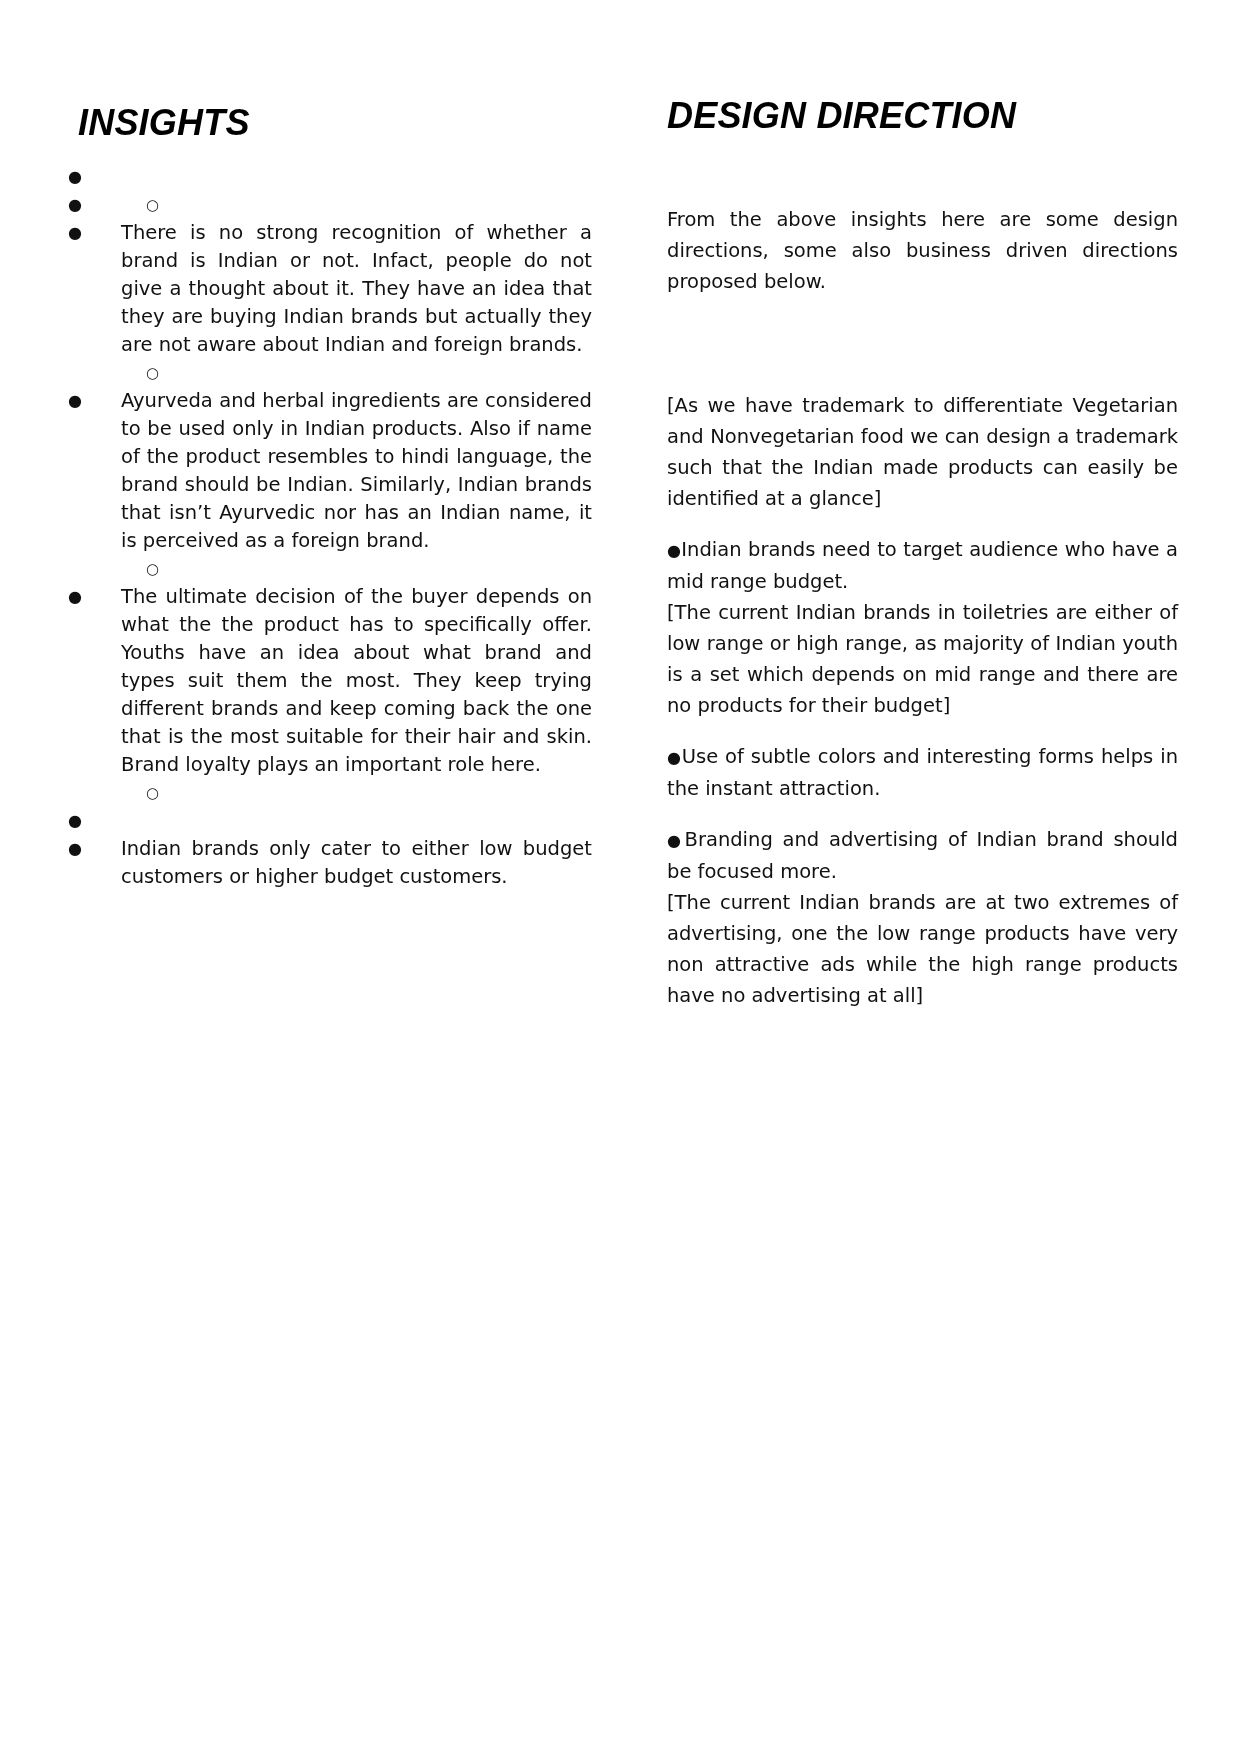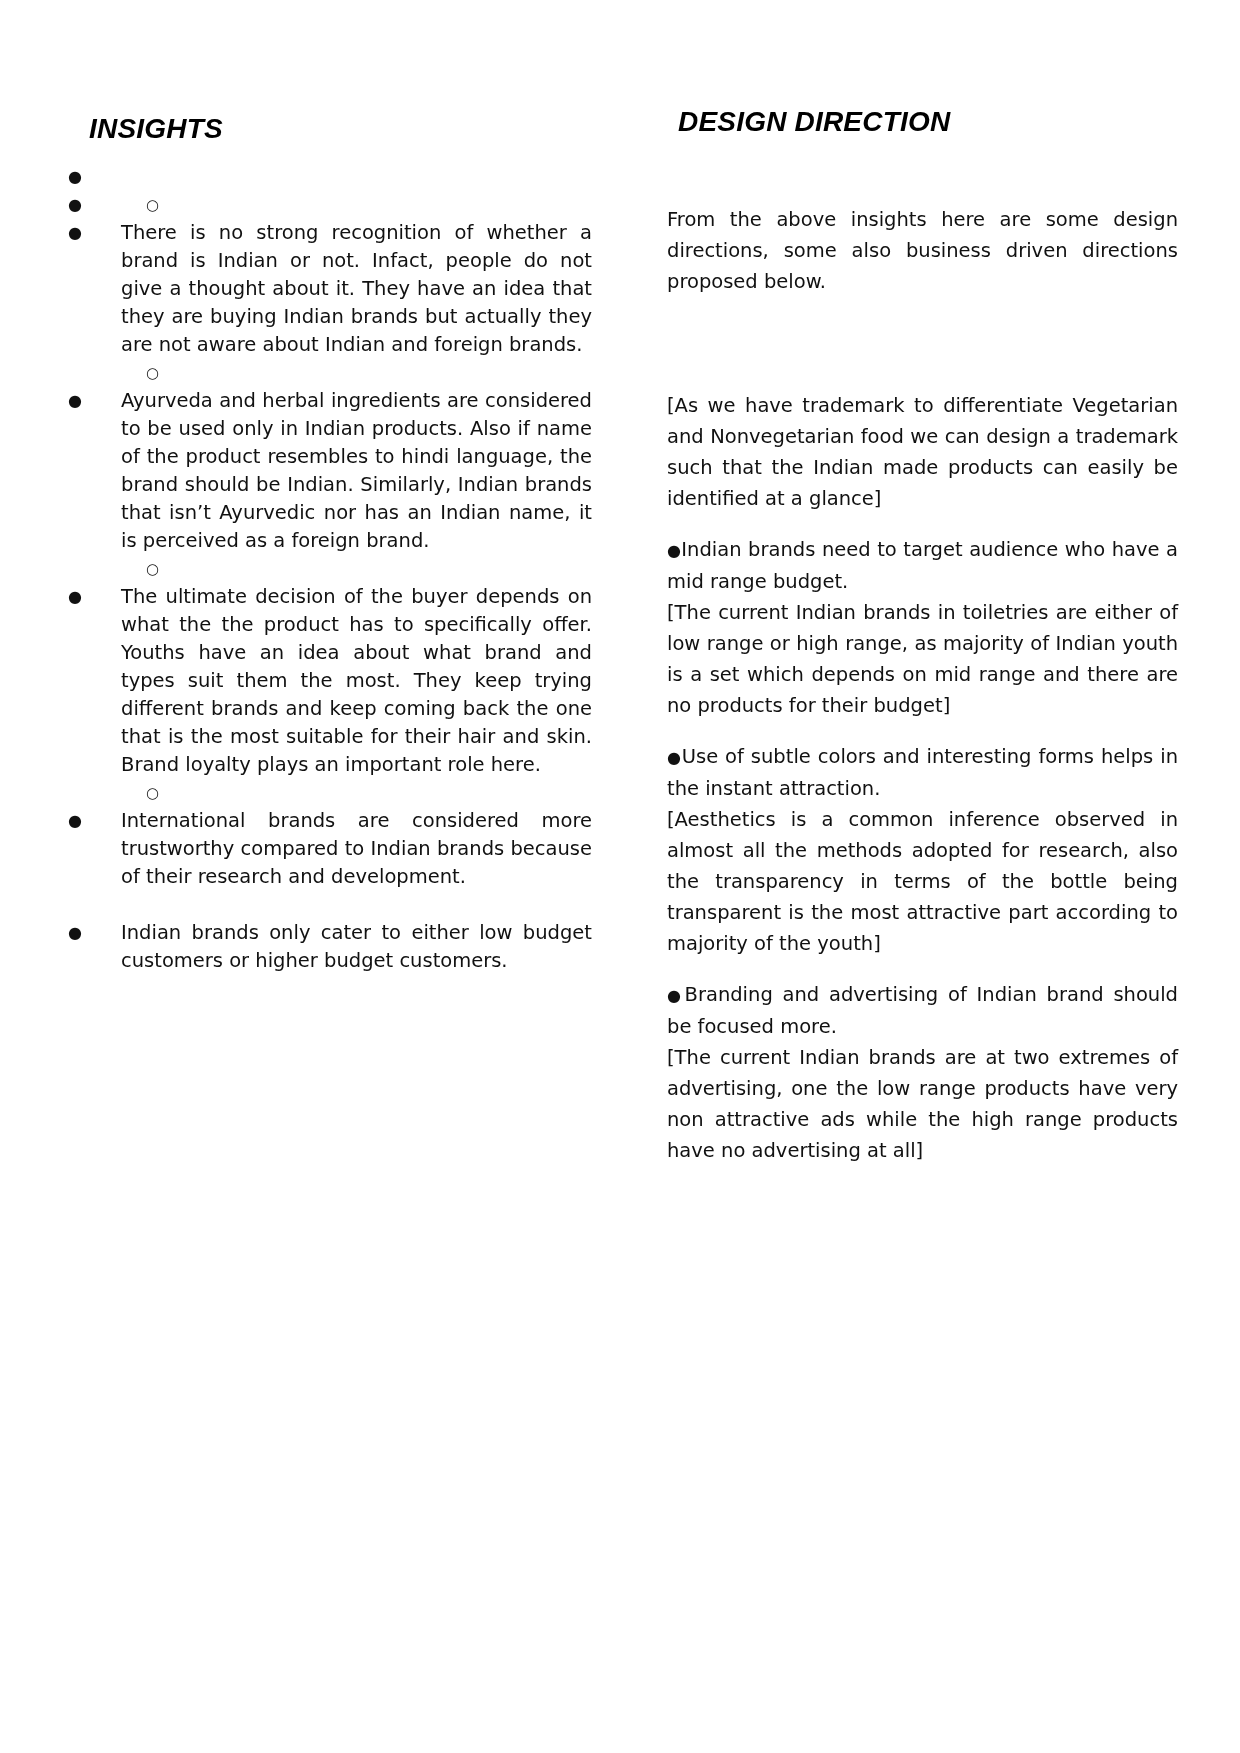--- a/index.html
+++ b/index.html
@@ -1,20 +1,20 @@
 <!DOCTYPE html>
 <html><head>
 <meta charset="utf-8">
 <style>
   html, body { margin: 0; padding: 0; background: #ffffff; }
   body { width: 1240px; height: 1753px; position: relative; overflow: hidden; color: #111; }
   .heading {
-    position: absolute; margin: 11px;
+    position: absolute; margin: 0;
     font-family: "Liberation Sans", sans-serif; font-weight: bold; font-style: italic;
-    font-size: 28px; color: #000; letter-spacing: 0.2px;
+    font-size: 36px; color: #000; letter-spacing: 0.2px;
   }
   #h-insights { left: 78px; top: 102px; }
   #h-design { left: 667px; top: 95px; }
   .left-col { position: absolute; left: 68px; top: 163px; width: 524px;
     font-family: "DejaVu Sans", sans-serif; font-size: 19.5px; line-height: 28px; }
   .insight { position: relative; padding-left: 53px; text-align: justify; text-align-last: left; }
   .insight .bullet { position: absolute; left: 0; top: 0; font-size: 16px; }
   .insight .txt { display: block; }
   .sub-bullet { padding-left: 78px; height: 28px; font-size: 15px; line-height: 28px; }
   .gap { height: 28px; }
@@ -51,40 +51,38 @@
     <span class="txt">Ayurveda and herbal ingredients are considered to be used only in Indian products. Also if name of the product resembles to hindi language, the brand should be Indian. Similarly, Indian brands that isn’t Ayurvedic nor has an Indian name, it is perceived as a foreign brand.</span>
   </div>
   <div class="sub-bullet">○</div>
   <div class="insight">
     <span class="bullet">●</span>
     <span class="txt">The ultimate decision of the buyer depends on what the the product has to specifically offer. Youths have an idea about what brand and types suit them the most. They keep trying different brands and keep coming back the one that is the most suitable for their hair and skin. Brand loyalty plays an important role here.</span>
   </div>
   <div class="sub-bullet">○</div>
   <div class="insight">
     <span class="bullet">●</span>
-    <span class="txt">International brands are considered more trustworthy compared to Indian brands because of their research and development.</span>
   </div>
   <div class="gap"></div>
   <div class="insight">
     <span class="bullet">●</span>
     <span class="txt">Indian brands only cater to either low budget customers or higher budget customers.</span>
   </div>
 </div>
 
 <div class="right-col">
   <p class="intro">From the above insights here are some design directions, some also business driven directions proposed below.</p>
 
   <div id="dir-first" class="dir-block">
     <p>[As we have trademark to differentiate Vegetarian and Nonvegetarian food we can design a trademark such that the Indian made products can easily be identified at a glance]</p>
   </div>
   <div class="dir-block">
     <p class="dir-title"><span class="dot">●</span><span>Indian brands need to target audience who have a mid range budget.</span></p>
     <p>[The current Indian brands in toiletries are either of low range or high range, as majority of Indian youth is a set which depends on mid range  and there are no products for their budget]</p>
   </div>
   <div class="dir-block">
     <p class="dir-title"><span class="dot">●</span><span>Use of subtle colors and interesting forms helps in the instant attraction.</span></p>
-    <p>[Aesthetics is a common inference observed in almost all the methods adopted for  research, also the transparency in terms of the bottle being transparent is the most attractive part according to majority of the youth]</p>
   </div>
   <div class="dir-block">
     <p class="dir-title"><span class="dot">●</span><span>Branding and advertising of Indian brand should be focused more.</span></p>
     <p>[The current Indian brands are at two extremes of advertising, one the low range products have very non attractive ads while the high range products have no advertising at all]</p>
   </div>
 </div>
 
 </body></html>

